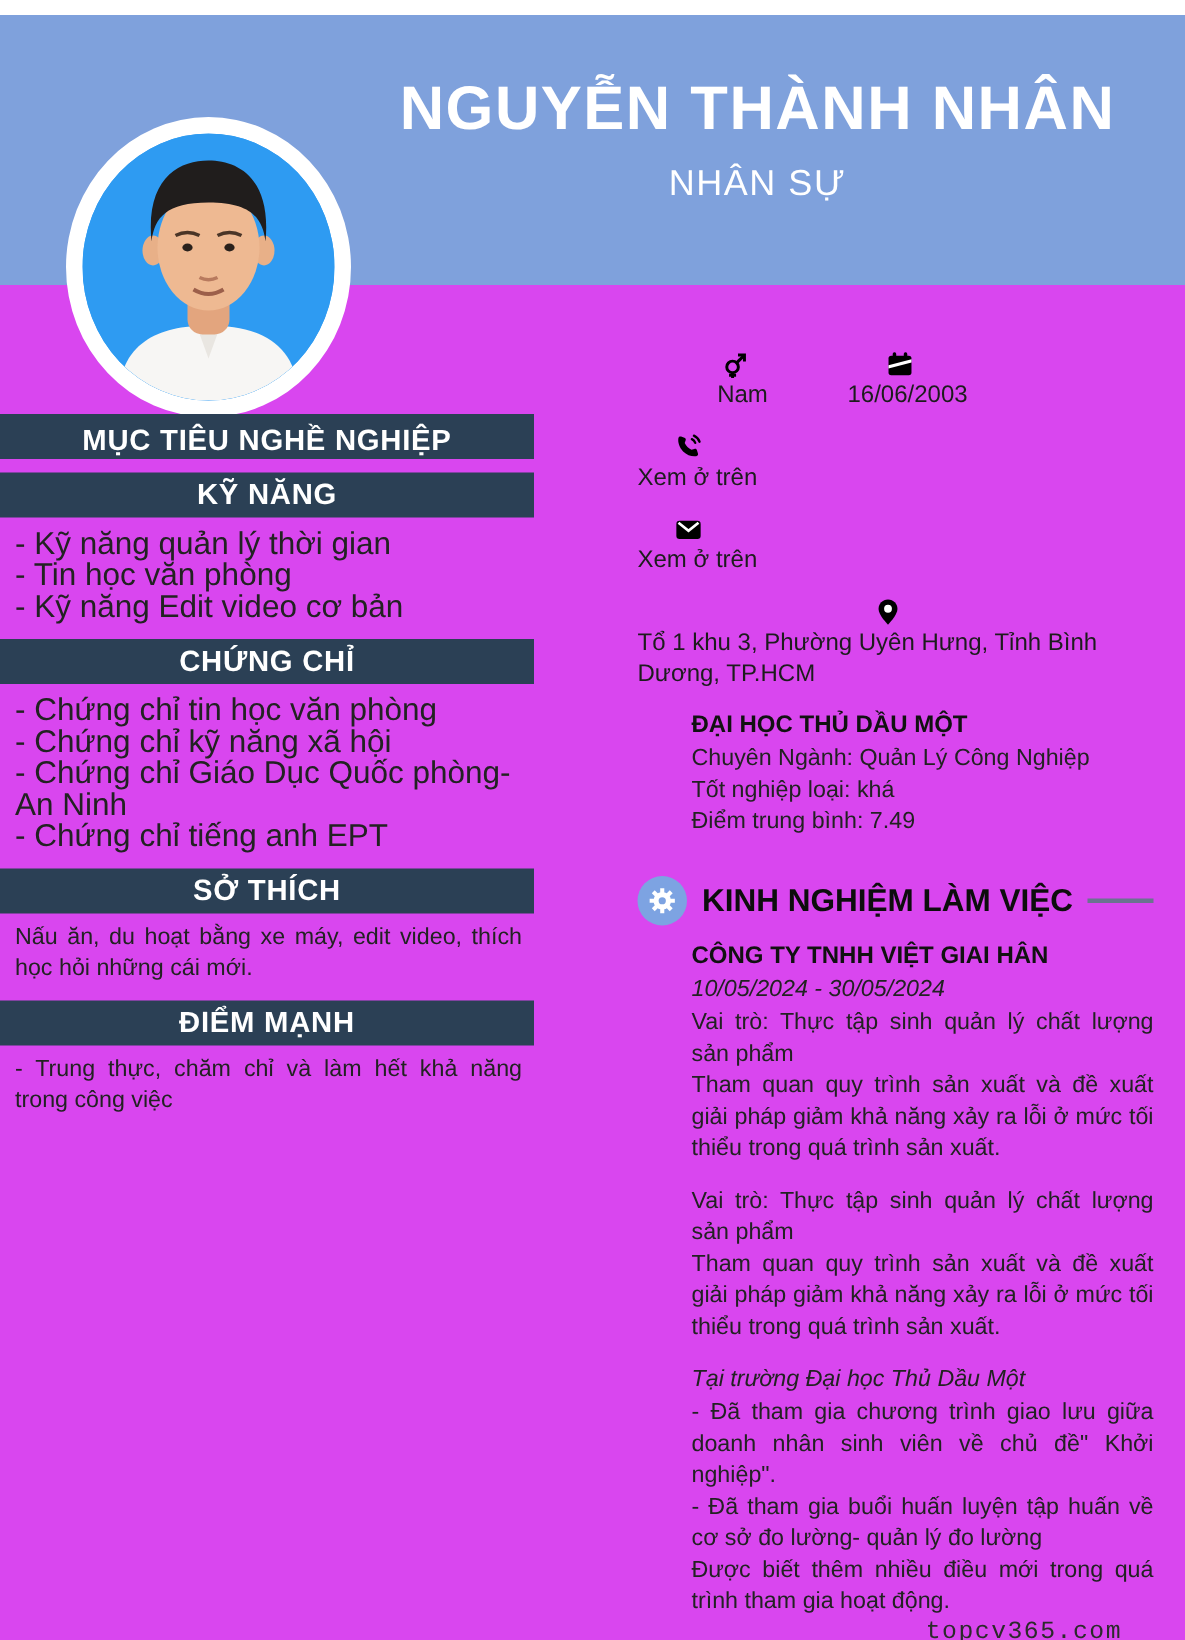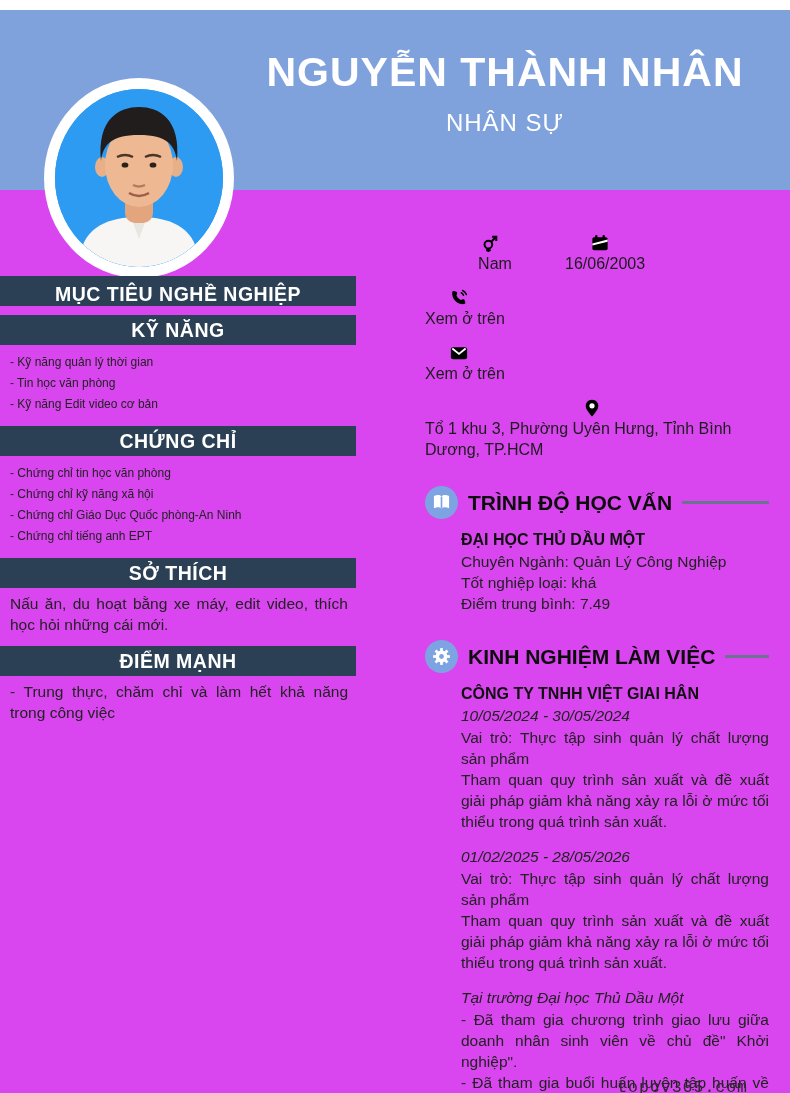--- a/index.html
+++ b/index.html
@@ -22,21 +22,21 @@
   .left-col{position:absolute;left:0;top:266px;width:356px;}
   .cv-bar{
     height:30px;background:#2b4055;color:#fff;display:flex;align-items:center;justify-content:center;
     font-size:19.5px;font-weight:bold;letter-spacing:.5px;margin-top:9px;
   }
   .cv-bar:first-child{margin-top:0;align-items:flex-end;}
   .left-body{
     padding:6px 8px 2px 10px;font-size:15.5px;line-height:20.5px;color:#222;
     text-align:justify;white-space:pre-line;
   }
-  .left-list{padding:7px 8px 2px 10px;font-size:12px;line-height:21px;color:#222;}
+  .left-list{padding:7px 8px 2px 10px;font-size:21px;line-height:21px;color:#222;}
   
   .right-col{position:absolute;left:425px;top:222px;width:344px;}
   .contact{font-size:16px;}
   .c-row{display:flex;align-items:flex-start;margin-bottom:13px;}
   .c-item{display:flex;align-items:center;flex-direction:column;}
   .c-item.first{width:140px;}
   .cicon{width:18px;height:20px;flex:0 0 18px;margin-right:11px;margin-top:1px;}
   .cicon svg{display:block;width:18px;height:20px;}
   .c-text{line-height:21px;}
   .sec-head{display:flex;align-items:center;margin:26px 0 10px 0;}
@@ -190,30 +190,20 @@
             <svg viewBox="0 0 20 20">
               <path d="M10 0.8 C5.9 0.8 3 4 3 7.8 C3 12.4 10 19.4 10 19.4 C10 19.4 17 12.4 17 7.8 C17 4 14.1 0.8 10 0.8 Z" fill="#000"></path>
               <circle cx="10" cy="7.6" r="2.9" fill="#fff"></circle>
             </svg>
           </span>
           <span class="c-text">Tổ 1 khu 3, Phường Uyên Hưng, Tỉnh Bình Dương, TP.HCM</span>
         </div>
       </div>
     </div>
 
-    <div class="sec-head">
-      <span class="sec-icon">
-        <svg viewBox="0 0 20 20">
-          <path d="M2.8 3.8 C5.6 2.4 8.4 2.5 10 4.2 C11.6 2.5 14.4 2.4 17.2 3.8 L17.2 15.4 C14.4 14.2 11.6 14.3 10 15.8 C8.4 14.3 5.6 14.2 2.8 15.4 Z" fill="#fff"></path>
-          <line x1="10" y1="4.4" x2="10" y2="15.4" stroke="#7da3e2" stroke-width="1.6"></line>
-        </svg>
-      </span>
-      <span class="sec-title">TRÌNH ĐỘ HỌC VẤN</span>
-      <span class="sec-rule"></span>
-    </div>
     <div class="entry">
       <div class="company">ĐẠI HỌC THỦ DẦU MỘT</div>
       <div class="body">Chuyên Ngành: Quản Lý Công Nghiệp
 Tốt nghiệp loại: khá
 Điểm trung bình: 7.49</div>
     </div>
 
     <div class="sec-head">
       <span class="sec-icon">
         <svg viewBox="0 0 20 20">
@@ -230,21 +220,20 @@
       <span class="sec-title">KINH NGHIỆM LÀM VIỆC</span>
       <span class="sec-rule"></span>
     </div>
     <div class="entry">
       <div class="company">CÔNG TY TNHH VIỆT GIAI HÂN</div>
       <div class="period">10/05/2024 - 30/05/2024</div>
       <div class="body">Vai trò: Thực tập sinh quản lý chất lượng sản phẩm
 Tham quan quy trình sản xuất và đề xuất giải pháp giảm khả năng xảy ra lỗi ở mức tối thiểu trong quá trình sản xuất.</div>
     </div>
     <div class="entry">
-      <div class="period">01/02/2025 - 28/05/2026</div>
       <div class="body">Vai trò: Thực tập sinh quản lý chất lượng sản phẩm
 Tham quan quy trình sản xuất và đề xuất giải pháp giảm khả năng xảy ra lỗi ở mức tối thiểu trong quá trình sản xuất.</div>
     </div>
 
     <div class="entry">
       <div class="place">Tại trường Đại học Thủ Dầu Một</div>
       <div class="body">- Đã tham gia chương trình giao lưu giữa doanh nhân sinh viên về chủ đề" Khởi nghiệp".
 - Đã tham gia buổi huấn luyện tập huấn về cơ sở đo lường- quản lý đo lường
 Được biết thêm nhiều điều mới trong quá trình tham gia hoạt động.</div>
     </div>

